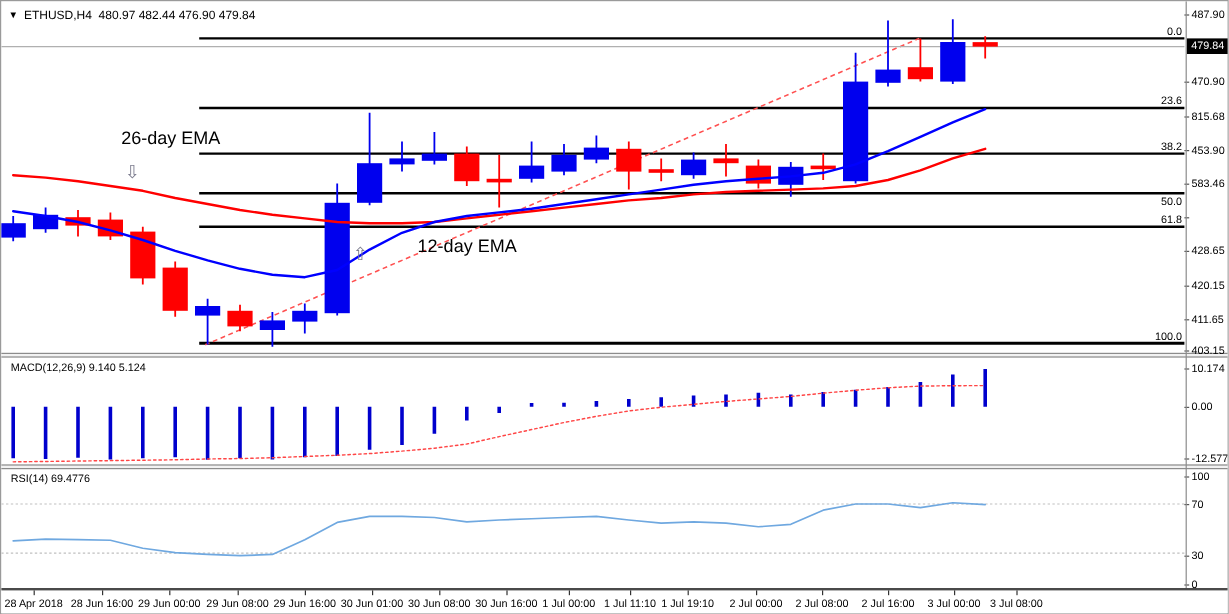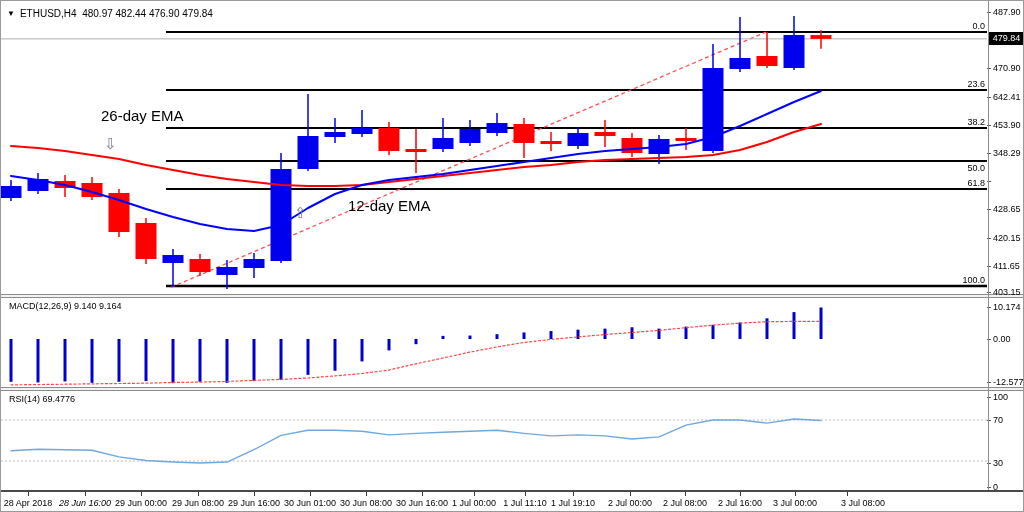--- a/index.html
+++ b/index.html
@@ -153,44 +153,44 @@
         <line x1="631" y1="41" x2="631" y2="29.27" stroke="#0000cd" stroke-width="3"></line>
         <line x1="658" y1="41" x2="658" y2="30.65" stroke="#0000cd" stroke-width="3"></line>
         <line x1="685" y1="41" x2="685" y2="28.58" stroke="#0000cd" stroke-width="3"></line>
         <line x1="712" y1="41" x2="712" y2="26.855" stroke="#0000cd" stroke-width="3"></line>
         <line x1="739" y1="41" x2="739" y2="24.44" stroke="#0000cd" stroke-width="3"></line>
         <line x1="766" y1="41" x2="766" y2="20.299999999999997" stroke="#0000cd" stroke-width="3"></line>
         <line x1="793" y1="41" x2="793" y2="14.09" stroke="#0000cd" stroke-width="3"></line>
         <line x1="820" y1="41" x2="820" y2="9.466999999999995" stroke="#0000cd" stroke-width="3"></line>
         <polyline points="10,86.885 37,86.53999999999999 64,86.195 91,85.85 118,85.505 145,85.16 172,84.47 199,84.125 226,83.435 253,82.4 280,81.36500000000001 307,79.98500000000001 334,77.91499999999999 361,75.5 388,72.05 415,65.84 442,59.975 469,54.11 496,48.935 523,44.45 550,41.345 577,38.93 604,36.515 631,34.445 658,32.375 685,29.615000000000002 712,27.2 739,25.130000000000003 766,23.75 793,23.405 820,23.336" fill="none" stroke="#ff4545" stroke-width="1.2" stroke-linejoin="round" stroke-linecap="round" stroke-dasharray="2 2.5"></polyline>
       </svg>
-    <div class="ind-title" style="top:3px;">MACD(12,26,9) 9.140 9.164</div>
+    <div class="ind-title" style="top:3px;">MACD(12,26,9) 9.140 5.124</div>
   </div>
 
   <div class="sep" style="top:386px;"></div>
 
   <div class="panel" style="top:390px;height:99px;">
     <svg id="rsi-svg" width="1024" height="99">
         <line x1="0" y1="29" x2="986" y2="29" stroke="#c0c0c0" stroke-width="1" stroke-dasharray="2 2"></line>
         <line x1="0" y1="70" x2="986" y2="70" stroke="#c0c0c0" stroke-width="1" stroke-dasharray="2 2"></line>
         <polyline points="10,59.75 37,58.2125 64,58.724999999999994 91,59.2375 118,65.9 145,69.4875 172,71.025 199,72.05 226,71.025 253,58.724999999999994 280,44.375 307,39.25 334,39.25 361,40.275 388,43.8625 415,42.325 442,41.3 469,40.275 496,39.25 523,42.325 550,44.8875 577,43.8625 604,44.8875 631,47.9625 658,45.912499999999994 685,34.125 712,29 739,29 766,32.075 793,27.975 820,29.532999999999994" fill="none" stroke="#6fa8e0" stroke-width="1.4" stroke-linejoin="round" stroke-linecap="round"></polyline>
       </svg>
     <div class="ind-title" style="top:3px;">RSI(14) 69.4776</div>
   </div>
 
   <div class="axis-layer" id="right-axis">
       <div class="axlbl" style="top: 11px;">487.90</div>
       <div class="tick" style="top: 11px;"></div>
       <div class="axlbl" style="top: 67px;">470.90</div>
       <div class="tick" style="top: 67px;"></div>
-      <div class="axlbl" style="top: 96px;">642.41</div>
+      <div class="axlbl" style="top: 96px;">815.68</div>
       <div class="tick" style="top: 96px;"></div>
       <div class="axlbl" style="top: 124px;">453.90</div>
       <div class="tick" style="top: 124px;"></div>
-      <div class="axlbl" style="top: 152px;">348.29</div>
+      <div class="axlbl" style="top: 152px;">583.46</div>
       <div class="tick" style="top: 152px;"></div>
       <div class="axlbl" style="top: 173px; margin-left: 36px;">436.90</div>
       <div class="tick" style="top: 180px;"></div>
       <div class="axlbl" style="top: 208px;">428.65</div>
       <div class="tick" style="top: 208px;"></div>
       <div class="axlbl" style="top: 237px;">420.15</div>
       <div class="tick" style="top: 237px;"></div>
       <div class="axlbl" style="top: 265px;">411.65</div>
       <div class="tick" style="top: 265px;"></div>
       <div class="axlbl" style="top: 291px;">403.15</div>
@@ -208,21 +208,21 @@
       <div class="axlbl" style="top: 462px; text-align: center;">30</div>
       <div class="tick" style="top: 462px;"></div>
       <div class="axlbl" style="top: 486px;">0</div>
       <div class="tick" style="top: 486px;"></div>
     </div>
   <div class="vax"></div>
 
   <div class="taxis" id="time-axis">
       <div class="tlbl" style="left: 27px;">28 Apr 2018</div>
       <div class="ttick" style="left: 27px;"></div>
-      <div class="tlbl" style="left: 84px; font-style: italic;">28 Jun 16:00</div>
+      <div class="tlbl" style="left: 84px;">28 Jun 16:00</div>
       <div class="ttick" style="left: 84px;"></div>
       <div class="tlbl" style="left: 140px;">29 Jun 00:00</div>
       <div class="ttick" style="left: 140px;"></div>
       <div class="tlbl" style="left: 197px;">29 Jun 08:00</div>
       <div class="ttick" style="left: 197px;"></div>
       <div class="tlbl" style="left: 253px;">29 Jun 16:00</div>
       <div class="ttick" style="left: 253px;"></div>
       <div class="tlbl" style="left: 309px;">30 Jun 01:00</div>
       <div class="ttick" style="left: 309px;"></div>
       <div class="tlbl" style="left: 365px;">30 Jun 08:00</div>
@@ -236,17 +236,17 @@
       <div class="tlbl" style="left: 572px;">1 Jul 19:10</div>
       <div class="ttick" style="left: 572px;"></div>
       <div class="tlbl" style="left: 629px;">2 Jul 00:00</div>
       <div class="ttick" style="left: 629px;"></div>
       <div class="tlbl" style="left: 684px;">2 Jul 08:00</div>
       <div class="ttick" style="left: 684px;"></div>
       <div class="tlbl" style="left: 739px;">2 Jul 16:00</div>
       <div class="ttick" style="left: 739px;"></div>
       <div class="tlbl" style="left: 794px;">3 Jul 00:00</div>
       <div class="ttick" style="left: 794px;"></div>
-      <div class="tlbl" style="left: 846px; margin-left: 16px;">3 Jul 08:00</div>
+      <div class="tlbl" style="left: 846px;">3 Jul 08:00</div>
       <div class="ttick" style="left: 846px;"></div>
     </div>
 
 </div>
 
 </body></html>

